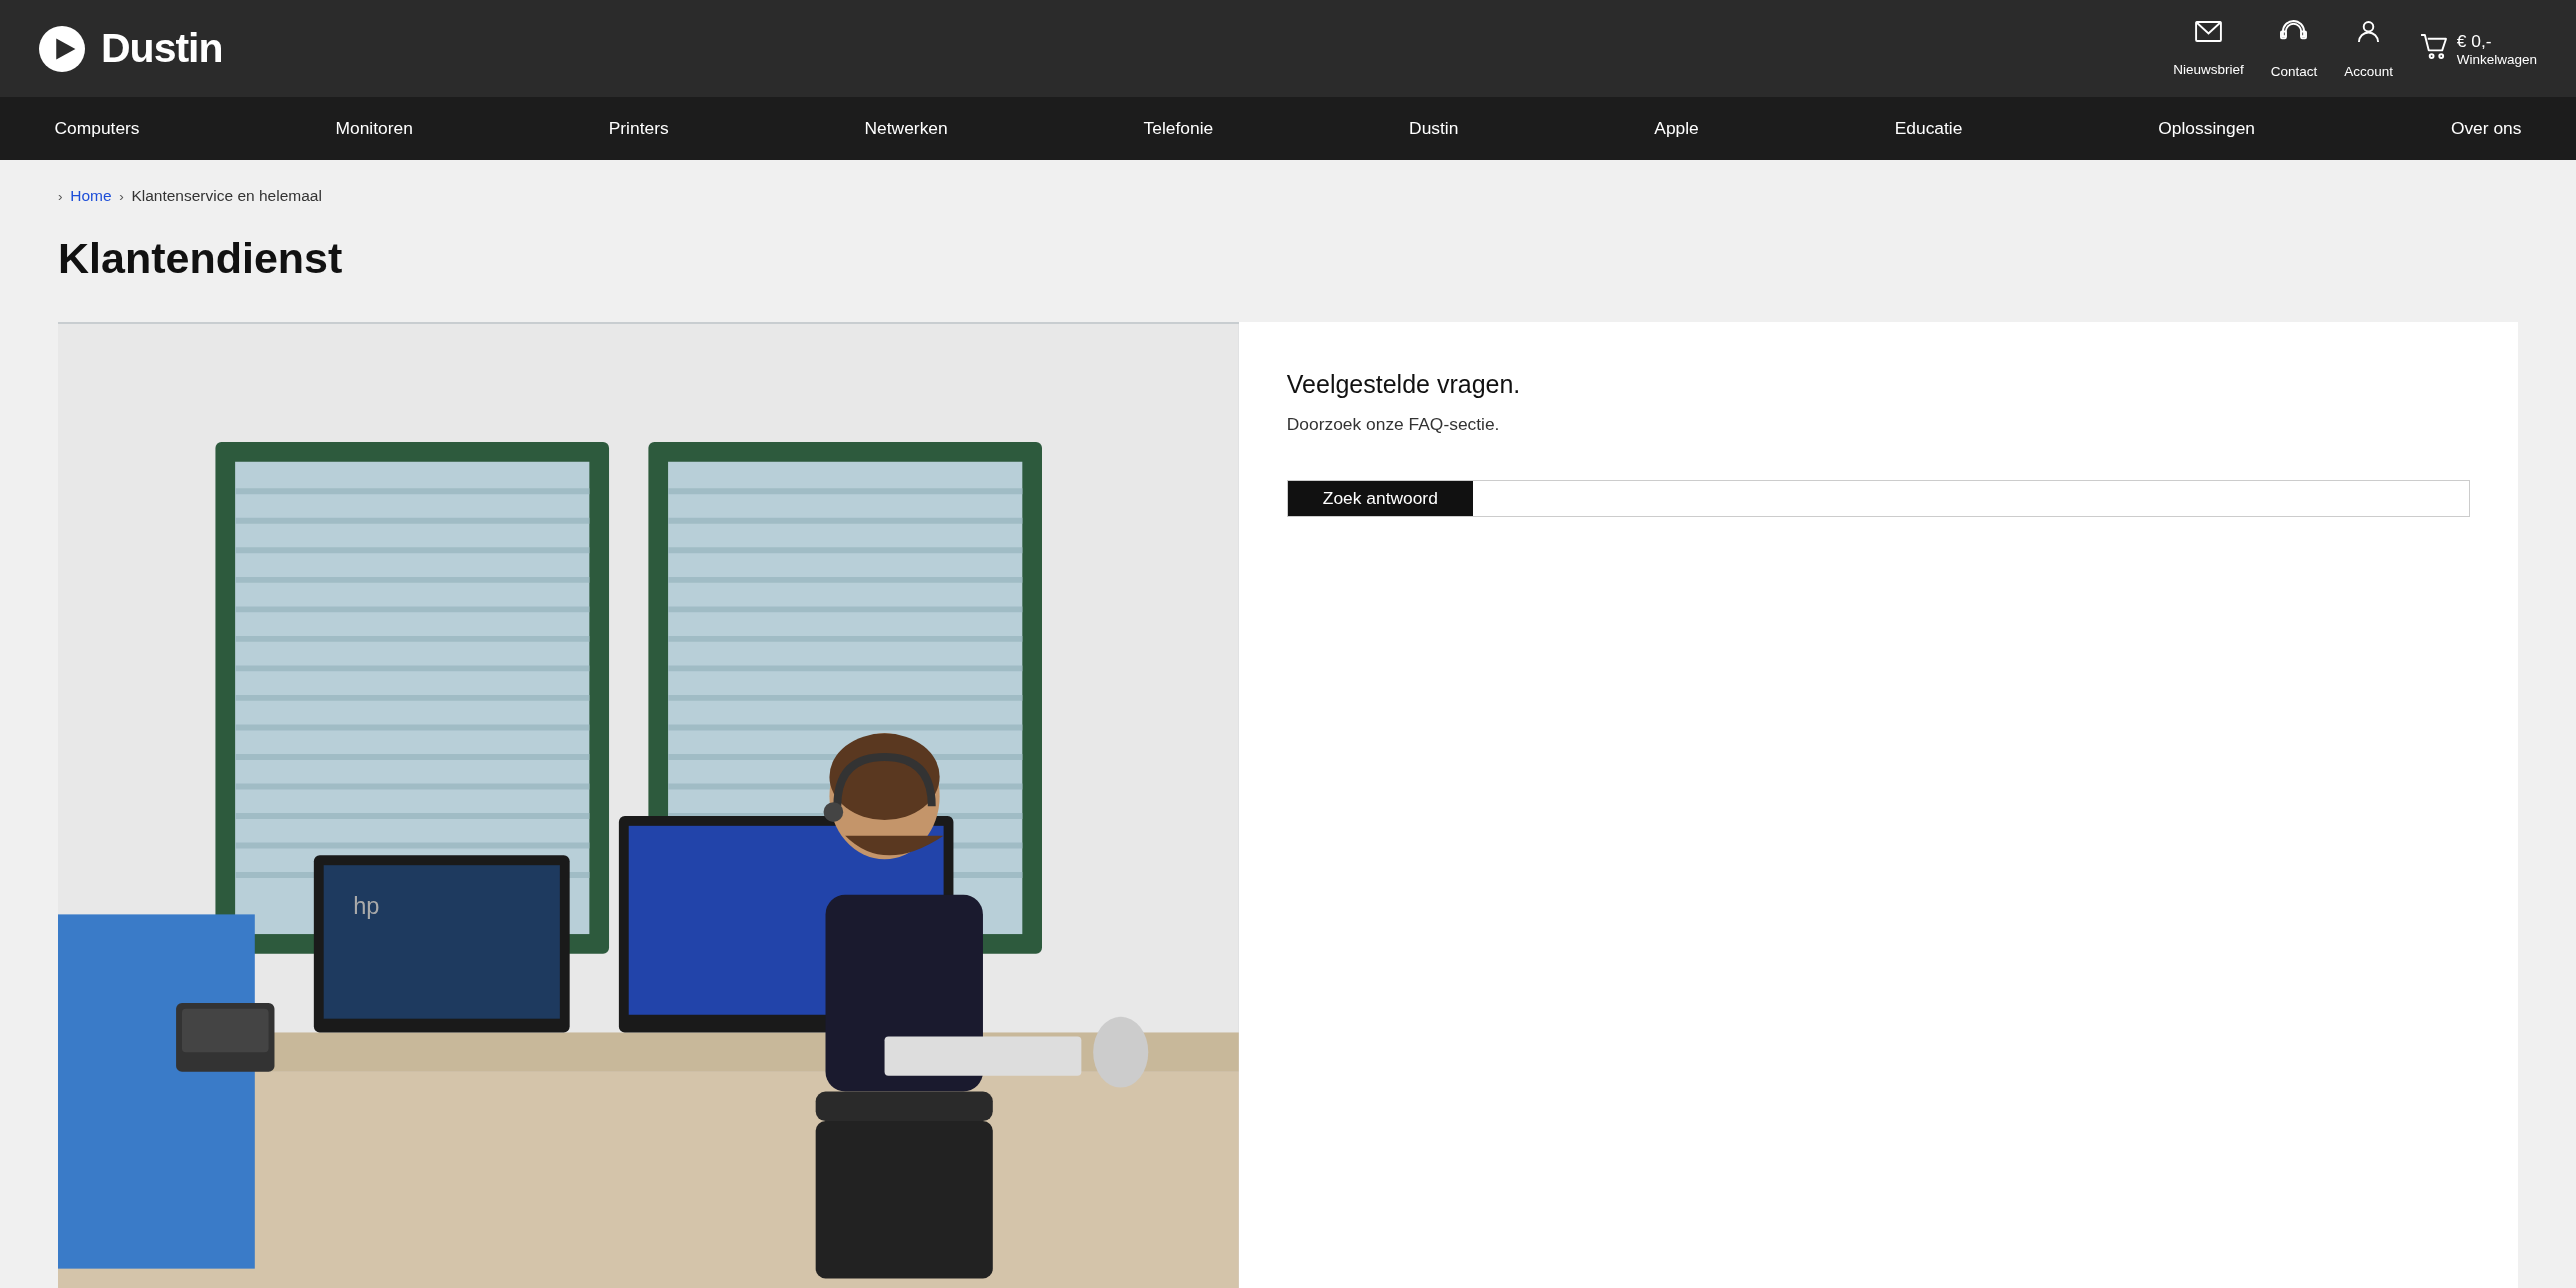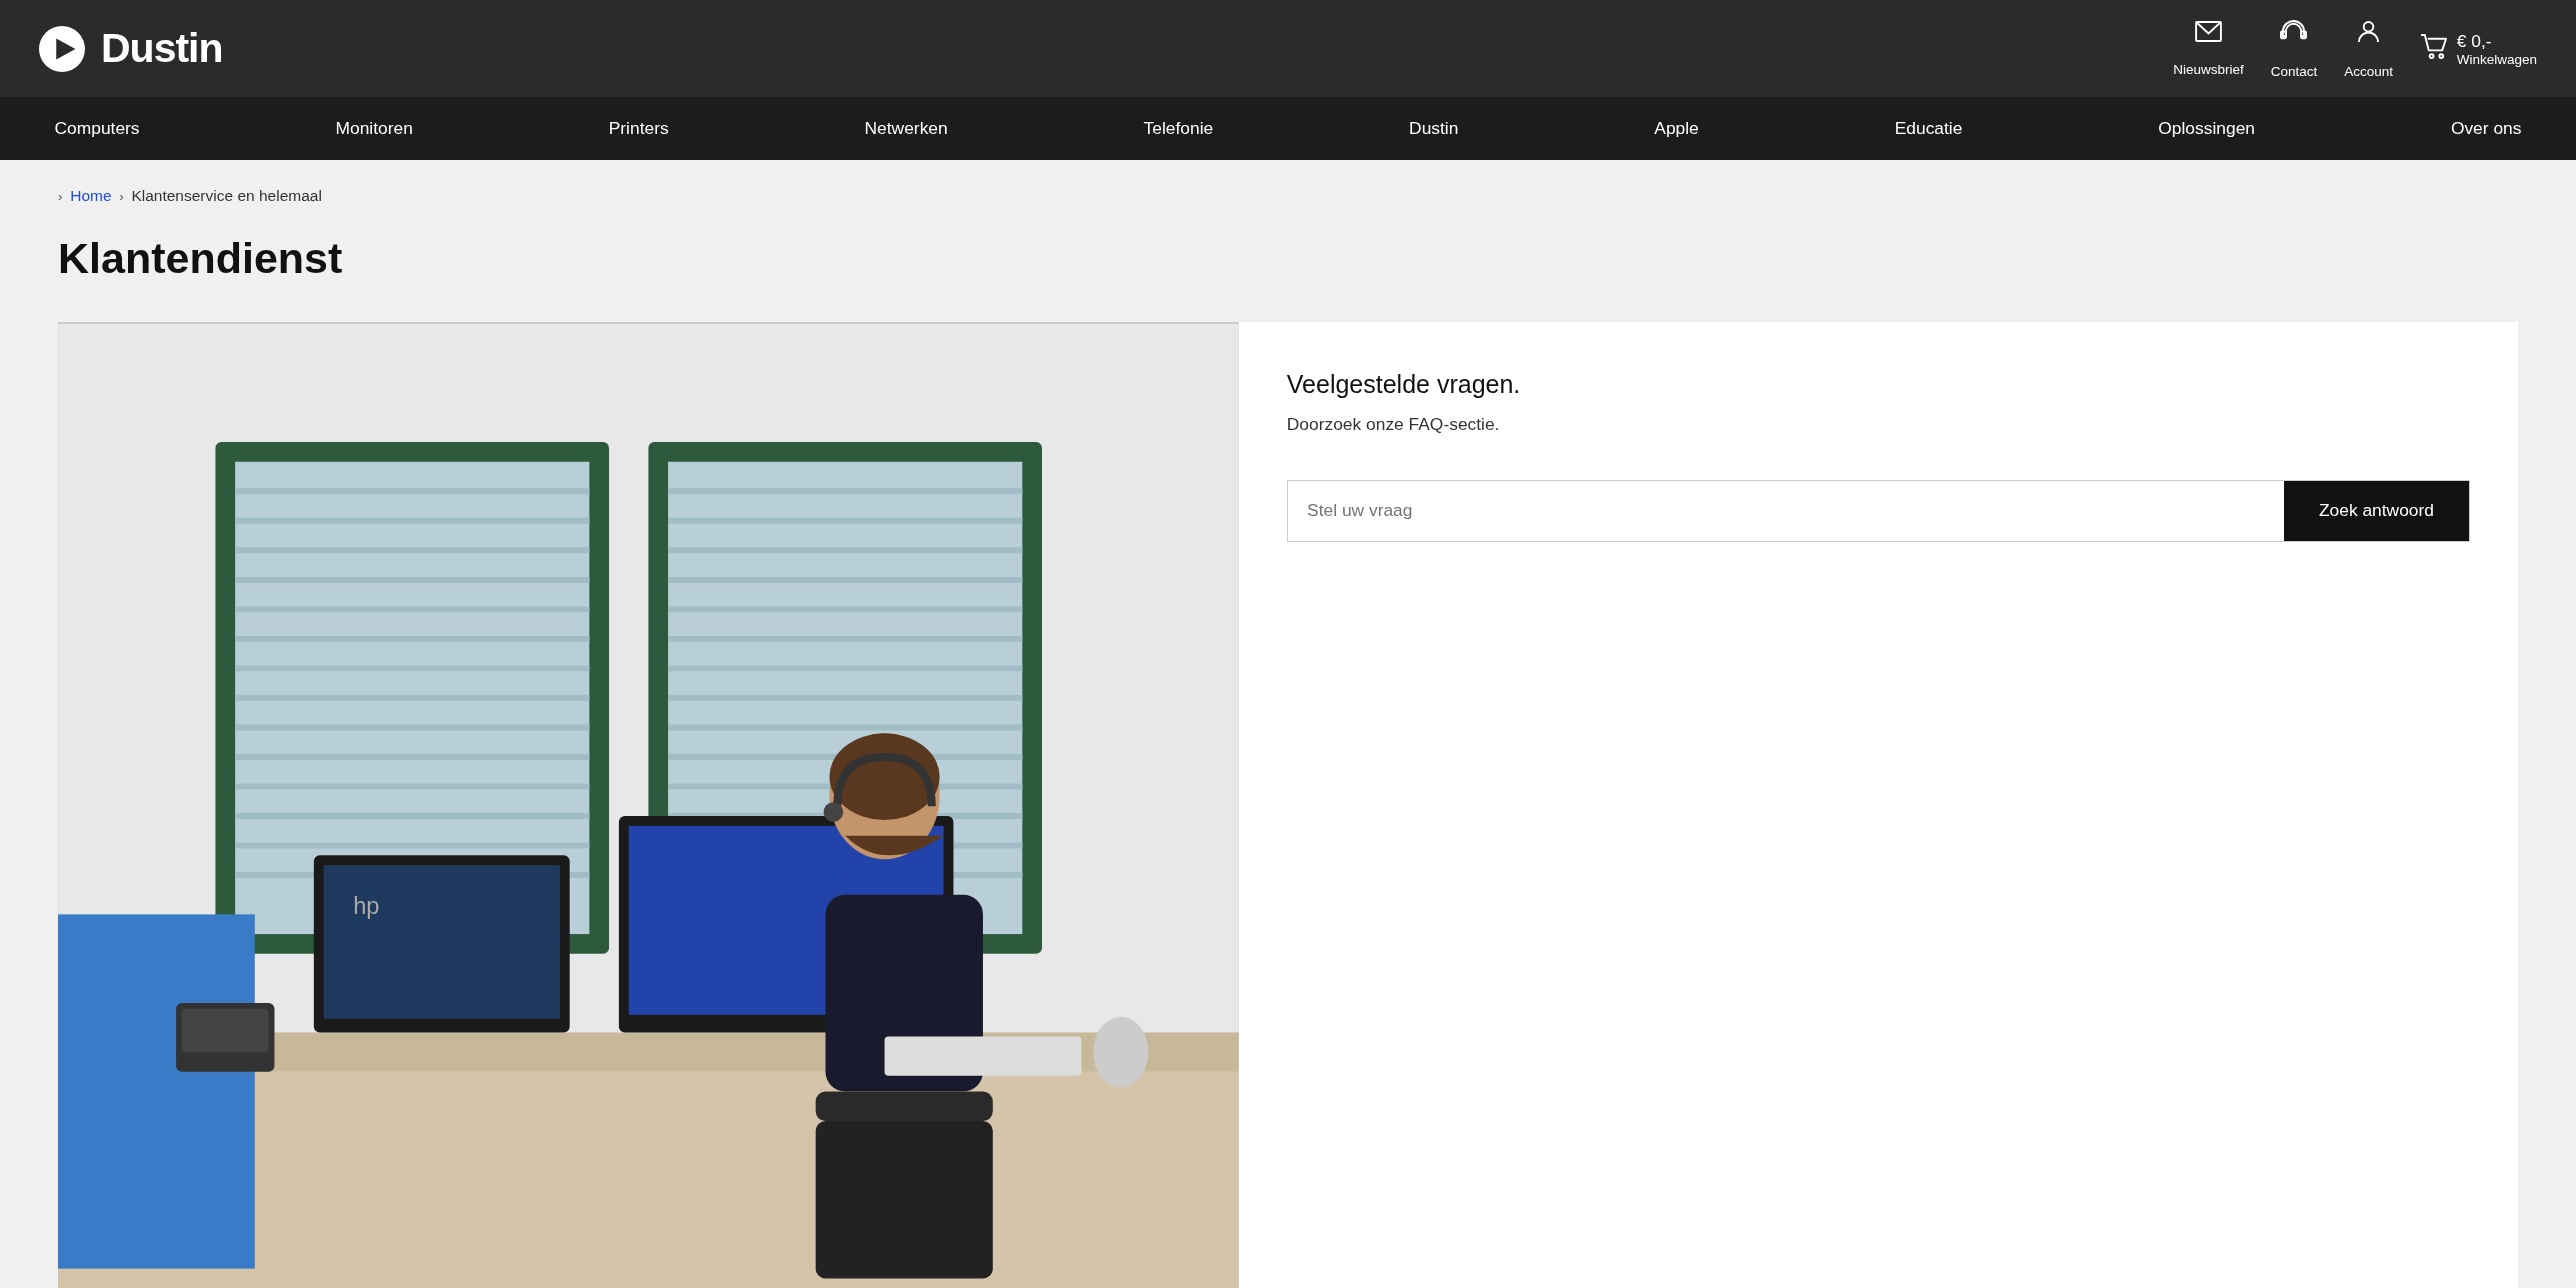--- a/index.html
+++ b/index.html
@@ -381,21 +381,20 @@
 
         <ellipse cx="540" cy="370" rx="14" ry="18" fill="#ccc"></ellipse>
       </svg>
     </div>
 
     <div class="right-panel">
       <p class="faq-title">Veelgestelde vragen.</p>
       <p class="faq-subtitle">Doorzoek onze FAQ-sectie.</p>
 
       <div class="faq-search-row">
-        <input type="text" class="faq-input" placeholder="Stel uw vraag" style="">
         <button class="faq-button">Zoek antwoord</button>
       </div>
 
     </div>
   </div>
 
 </main>
 
 
 </body></html>

